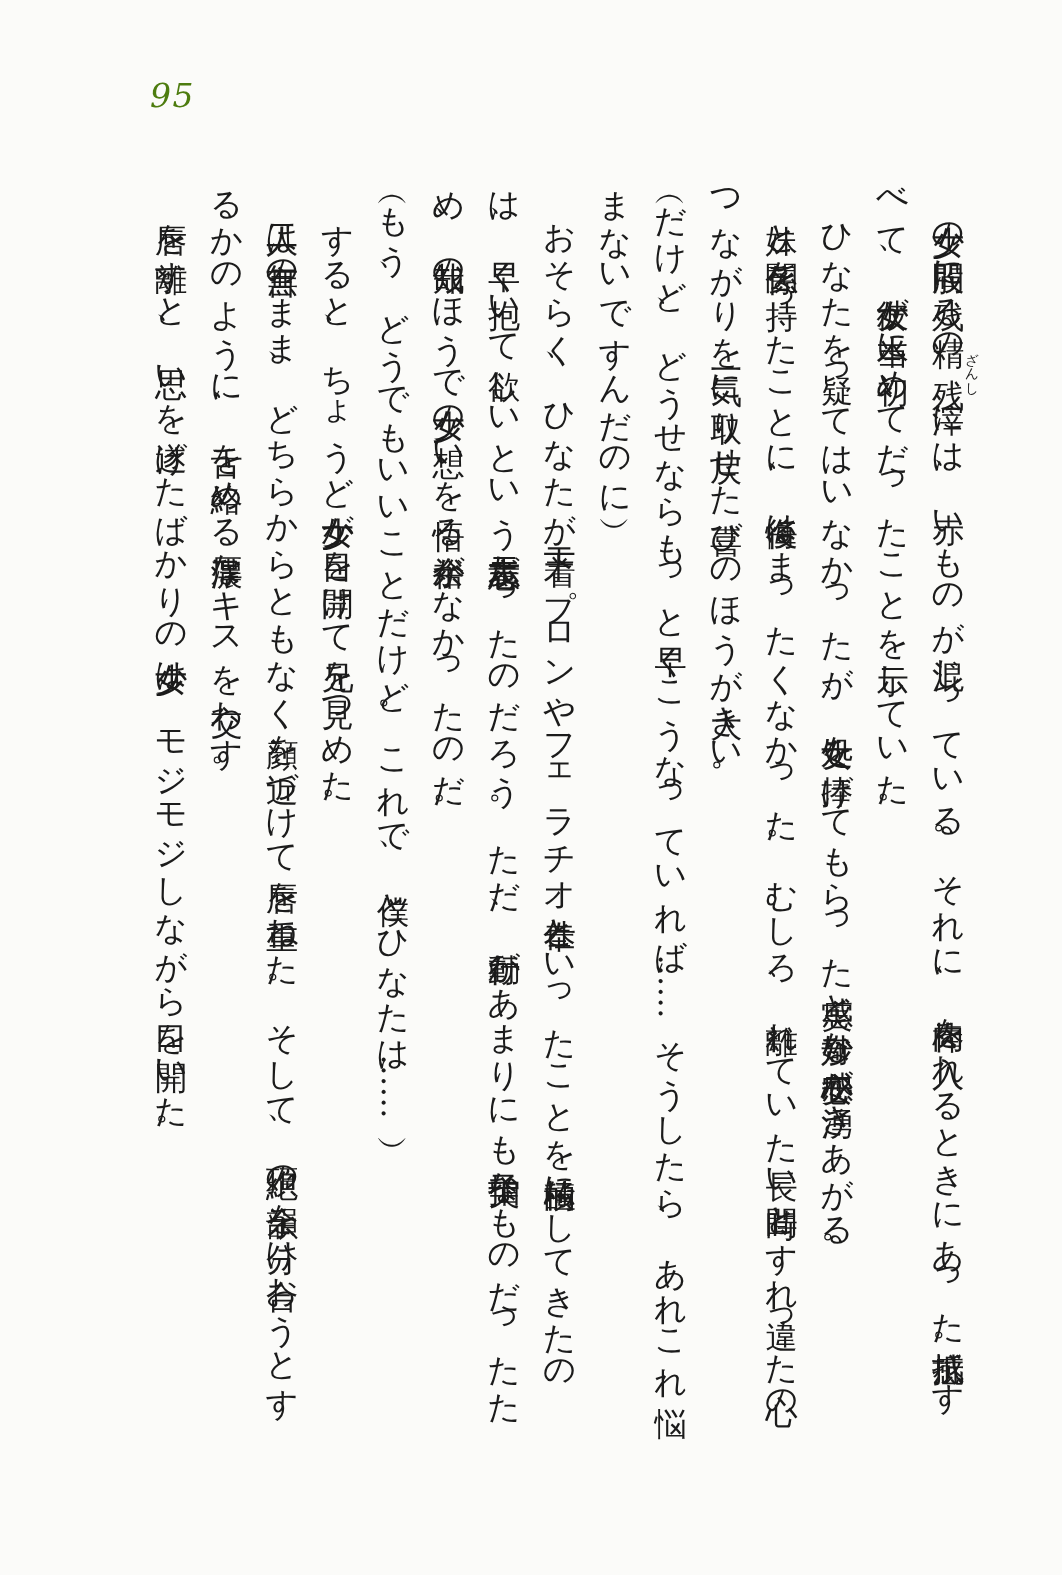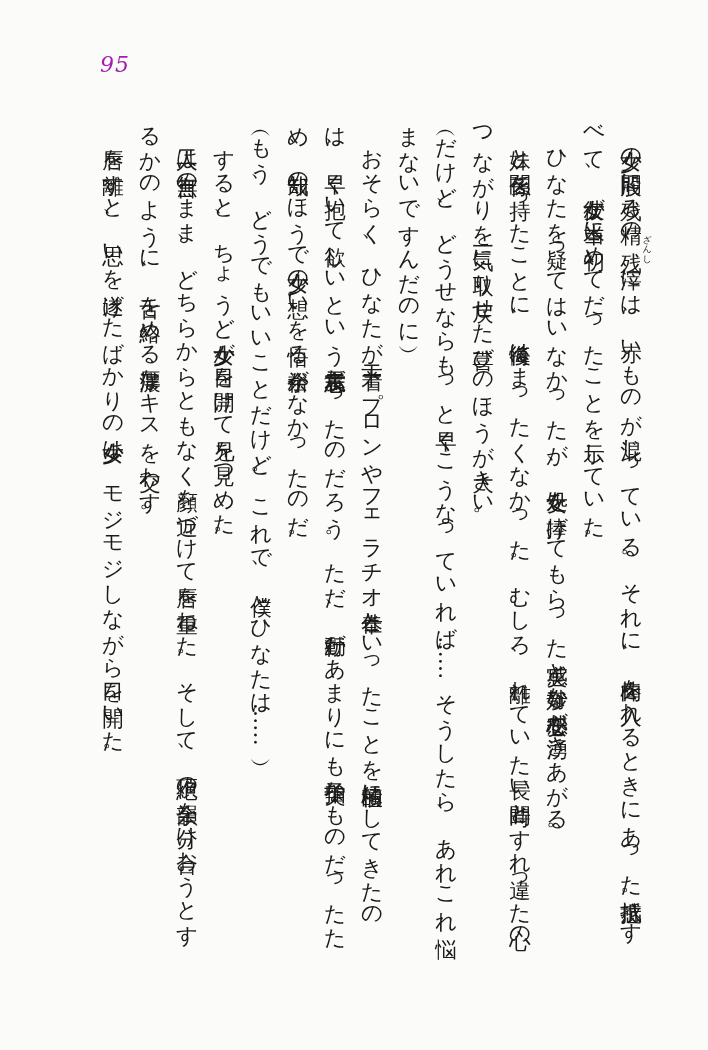--- a/index.html
+++ b/index.html
@@ -16,21 +16,21 @@
     overflow: hidden;
     font-family: "DejaVu Serif", "Liberation Serif", serif;
     color: #1b1b1b;
   }
   .page-number {
     position: absolute;
     top: 52px;
     left: 100px;
     font-size: 22px;
     font-style: italic;
-    color: #a21caf;
+    color: #4d7c0f;
     letter-spacing: 1px;
   }
   .text-body {
     position: absolute;
     top: 112px;
     right: 56px;
     height: 830px;
     writing-mode: vertical-rl;
     -webkit-writing-mode: vertical-rl;
     text-orientation: mixed;

